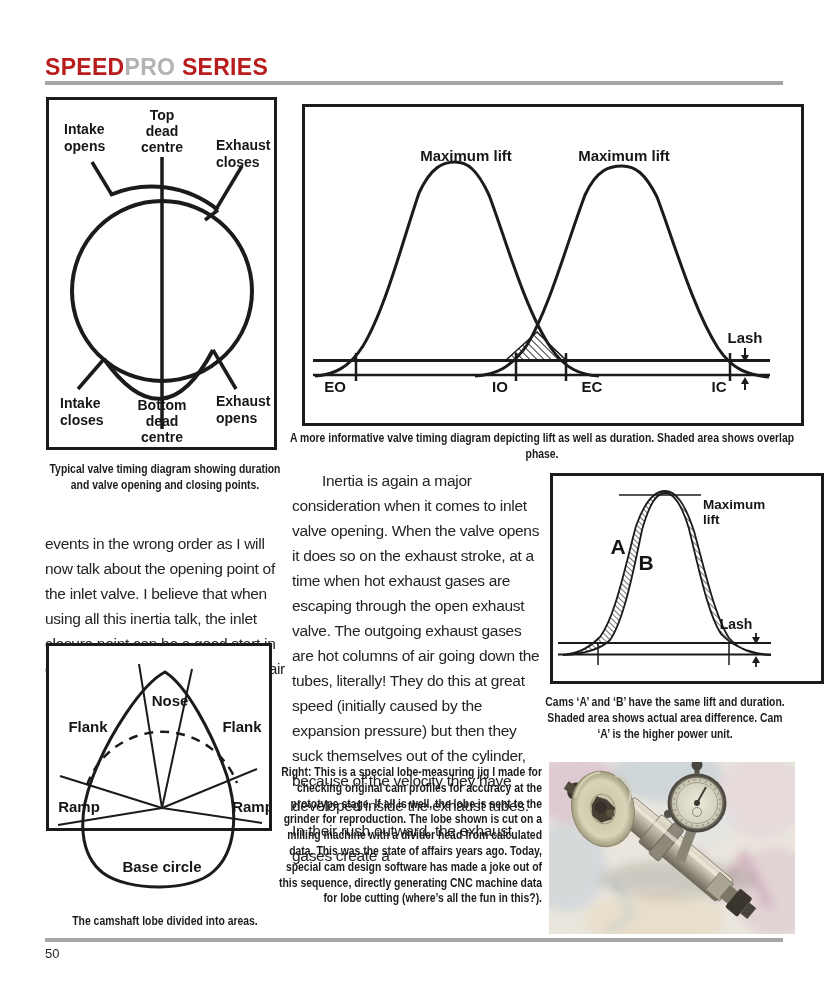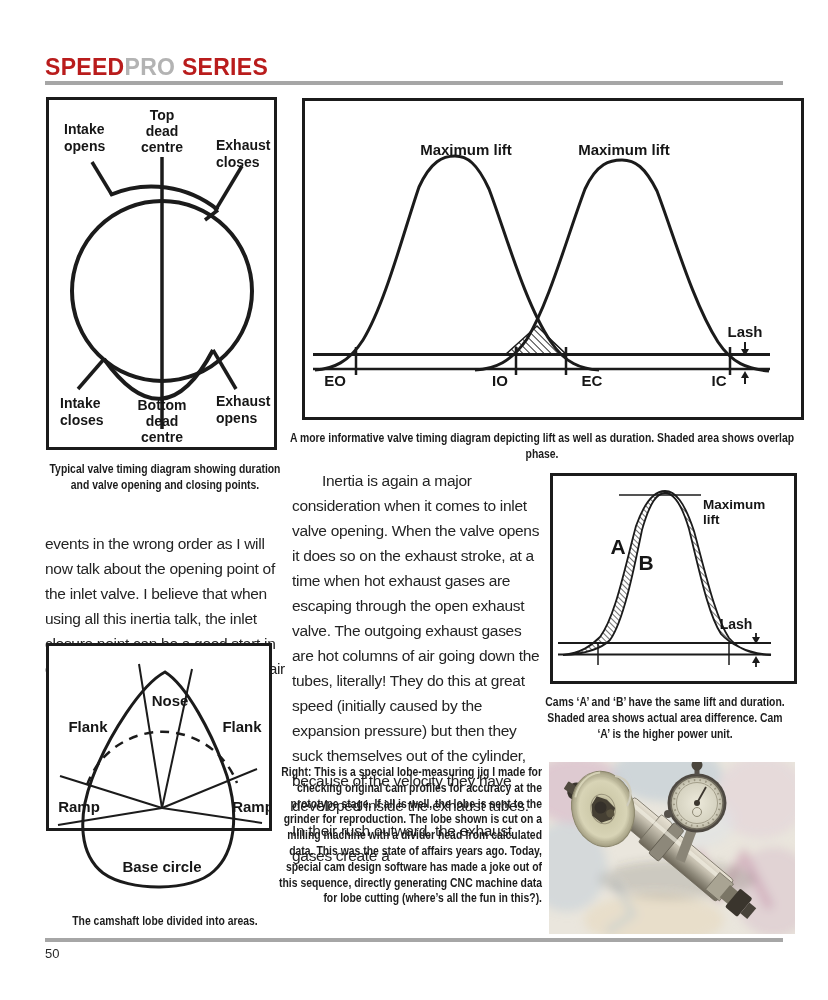--- a/index.html
+++ b/index.html
@@ -10,23 +10,23 @@
   .brand{
     position:absolute;left:45px;top:54px;font-size:23px;font-weight:bold;letter-spacing:.3px;white-space:nowrap;
   }
   .brand .red{color:#b91c1c;text-align:right;}
   .brand .gray{color:#b3b3b3;}
   .rule{position:absolute;height:4px;background:#a6a6a6;}
   .rule.top{left:45px;top:81px;width:738px;}
   .rule.bottom{left:45px;top:938px;width:738px;}
   .figbox{position:absolute;border:3px solid #1b1b1b;box-sizing:border-box;background:#fff;}
   .fig1{left:46px;top:97px;width:231px;height:353px;}
-  .fig2{left:302px;top:98px;width:502px;height:322px;}
+  .fig2{left:302px;top:104px;width:502px;height:322px;}
   .fig3{left:46px;top:643px;width:226px;height:188px;}
-  .fig4{left:550px;top:473px;width:247px;height:211px;}
+  .fig4{left:550px;top:473px;width:274px;height:211px;}
   svg{display:block;}
   .caption{
     position:absolute;font-weight:bold;font-size:13px;line-height:15.8px;color:#1c1c1c;
     text-align:center;transform:scaleX(0.8);
   }
   .cap1{left:15px;top:461px;width:300px;transform-origin:center top;}
   .cap2{left:222px;top:430px;width:640px;transform-origin:center top;}
   .cap3{left:15px;top:913px;width:300px;transform-origin:center top;}
   .cap4{left:515px;top:694px;width:300px;transform-origin:center top;}
   .capjig{left:212px;top:764px;width:330px;text-align:right;transform-origin:right top;}

